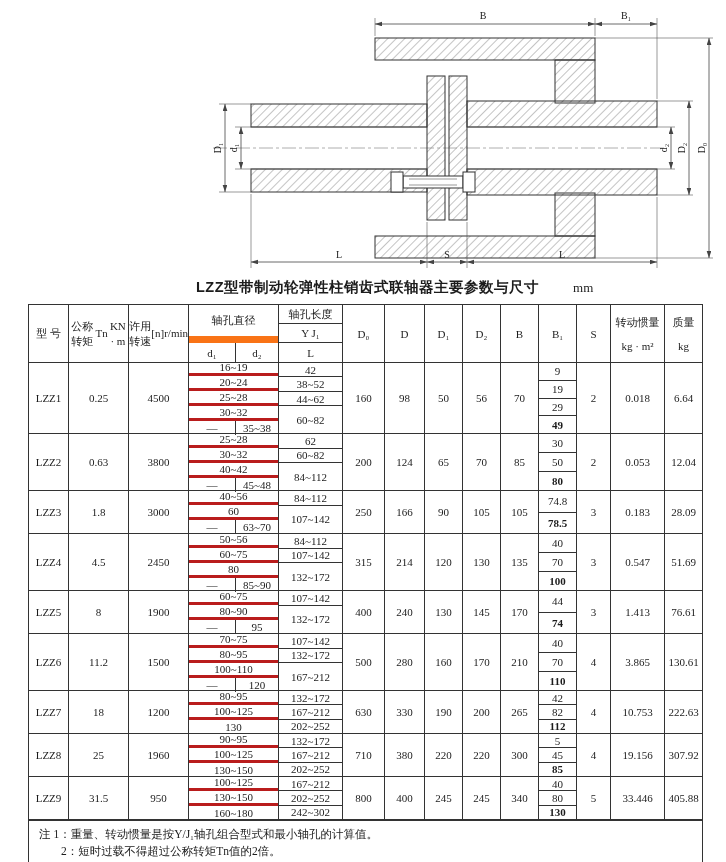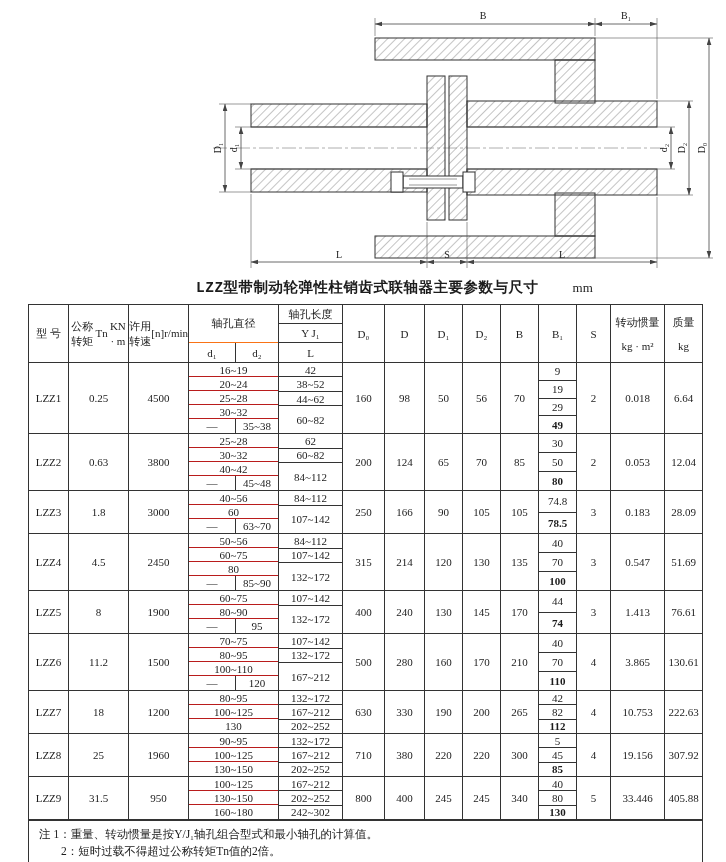--- a/index.html
+++ b/index.html
@@ -7,45 +7,45 @@
   .page {
     position: relative; width: 726px; height: 862px; background:#fff;
     font-family: "Liberation Serif", "DejaVu Serif", serif; color:#1c1c1c;
     overflow: hidden;
   }
   
   .drawing { height: 272px; }
   .drawing svg { display:block; margin-left: 205px; }
   
   .title-row { display:flex; align-items: baseline; padding: 6px 0 6px 196px; height: 32px; }
-  .title { font-family:Liberation Mono, monospace; font-weight:bold; font-size:14.5px; letter-spacing:0.5px; }
+  .title { font-family:Liberation Sans, sans-serif; font-weight:bold; font-size:14.5px; letter-spacing:0.5px; }
   .unit { margin-left: 34px; font-size: 13px; }
   
   .spec-table { margin-left: 28px; width: 675px; border: 1px solid #333; font-size: 11px; }
   .thead { display:flex; height: 58px; border-bottom: 1px solid #333; }
   .hc, .cell { border-right: 1px solid #333; display:flex; align-items:center; justify-content:center; text-align:center; }
   .hc:last-child, .cell:last-child { border-right: none; }
   .col-model{width:40px}.col-torque{width:60px}.col-speed{width:60px}
   .col-bore{width:90px}.col-len{width:64px}
   .col-D0{width:42px}.col-D{width:40px}.col-D1{width:38px}.col-D2{width:38px}
   .col-B{width:38px}.col-B1{width:38px}.col-S{width:34px}
   .col-inertia{width:54px}.col-mass{width:37px}
   .hstack3 { flex-direction:row; line-height:15px; }
   .hsplitv { flex-direction:column; align-items:stretch; }
-  .h-bore-top { height:38px; border-bottom:1px solid #f97316; display:flex; align-items:center; justify-content:center; }
+  .h-bore-top { height:38px; border-bottom:7px solid #f97316; display:flex; align-items:center; justify-content:center; }
   .h-bore-bot { height:19px; display:flex; }
   .h-bore-bot .hd1 { width:47px; border-right:1px solid #333; display:flex; align-items:center; justify-content:center; }
   .h-bore-bot .hd2 { flex:1; display:flex; align-items:center; justify-content:center; }
   .h-len-r { height:19px; display:flex; align-items:center; justify-content:center; }
   .h-len-r.bb { border-bottom:1px solid #333; }
   .two-line { flex-direction:column; justify-content:space-around; padding:5px 0; }
   
   .grow { display:flex; border-bottom:1px solid #333; }
   .stack { flex-direction:column; align-items:stretch; padding:0; }
-  .bsub { flex:0 0 14px; display:flex; align-items:center; justify-content:center; border-bottom:1px solid #b91c1c; }
+  .bsub { flex:0 0 14px; display:flex; align-items:center; justify-content:center; border-bottom:3px solid #b91c1c; }
   .bsub:last-child { border-bottom:none; }
   .bsub.split { padding:0; }
   .bd1 { width:47px; border-right:1px solid #333; display:flex; align-items:center; justify-content:center; height:100%; }
   .bd2 { flex:1; display:flex; align-items:center; justify-content:center; height:100%; }
   .lsub { flex-basis:0; display:flex; align-items:center; justify-content:center; border-bottom:1px solid #333; }
   .lsub:last-child { border-bottom:none; }
   .b1sub { flex:1 1 0; display:flex; align-items:center; justify-content:center; border-bottom:1px solid #333; }
   .b1sub:last-child { border-bottom:none;font-weight:bold; }
   
   .notes { border-top:1px solid #333; padding: 5px 8px 6px 10px; font-size: 11.5px; line-height: 17px; }

